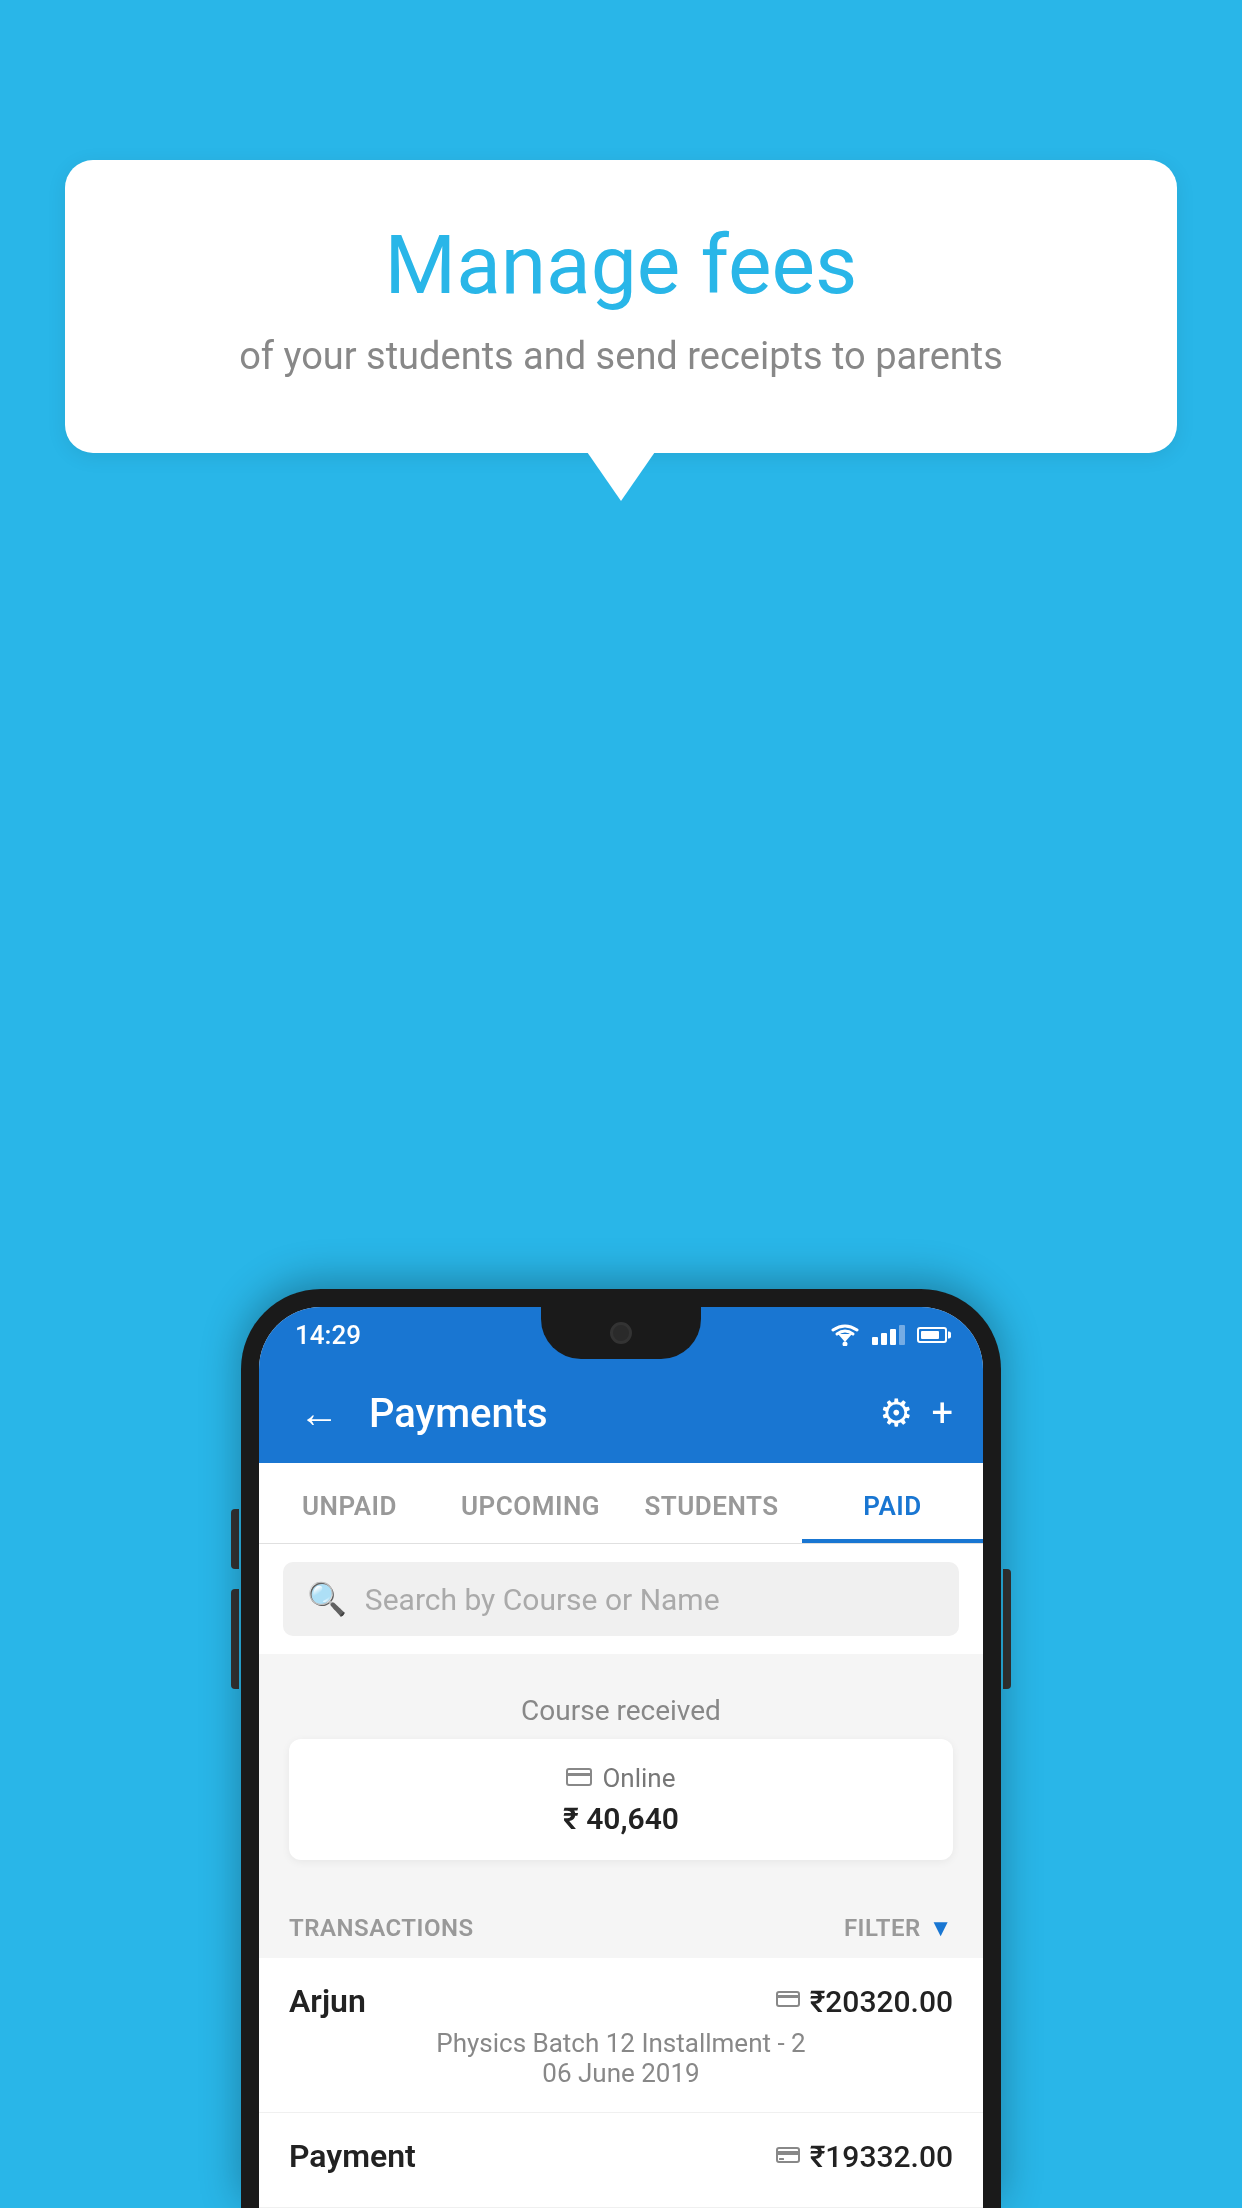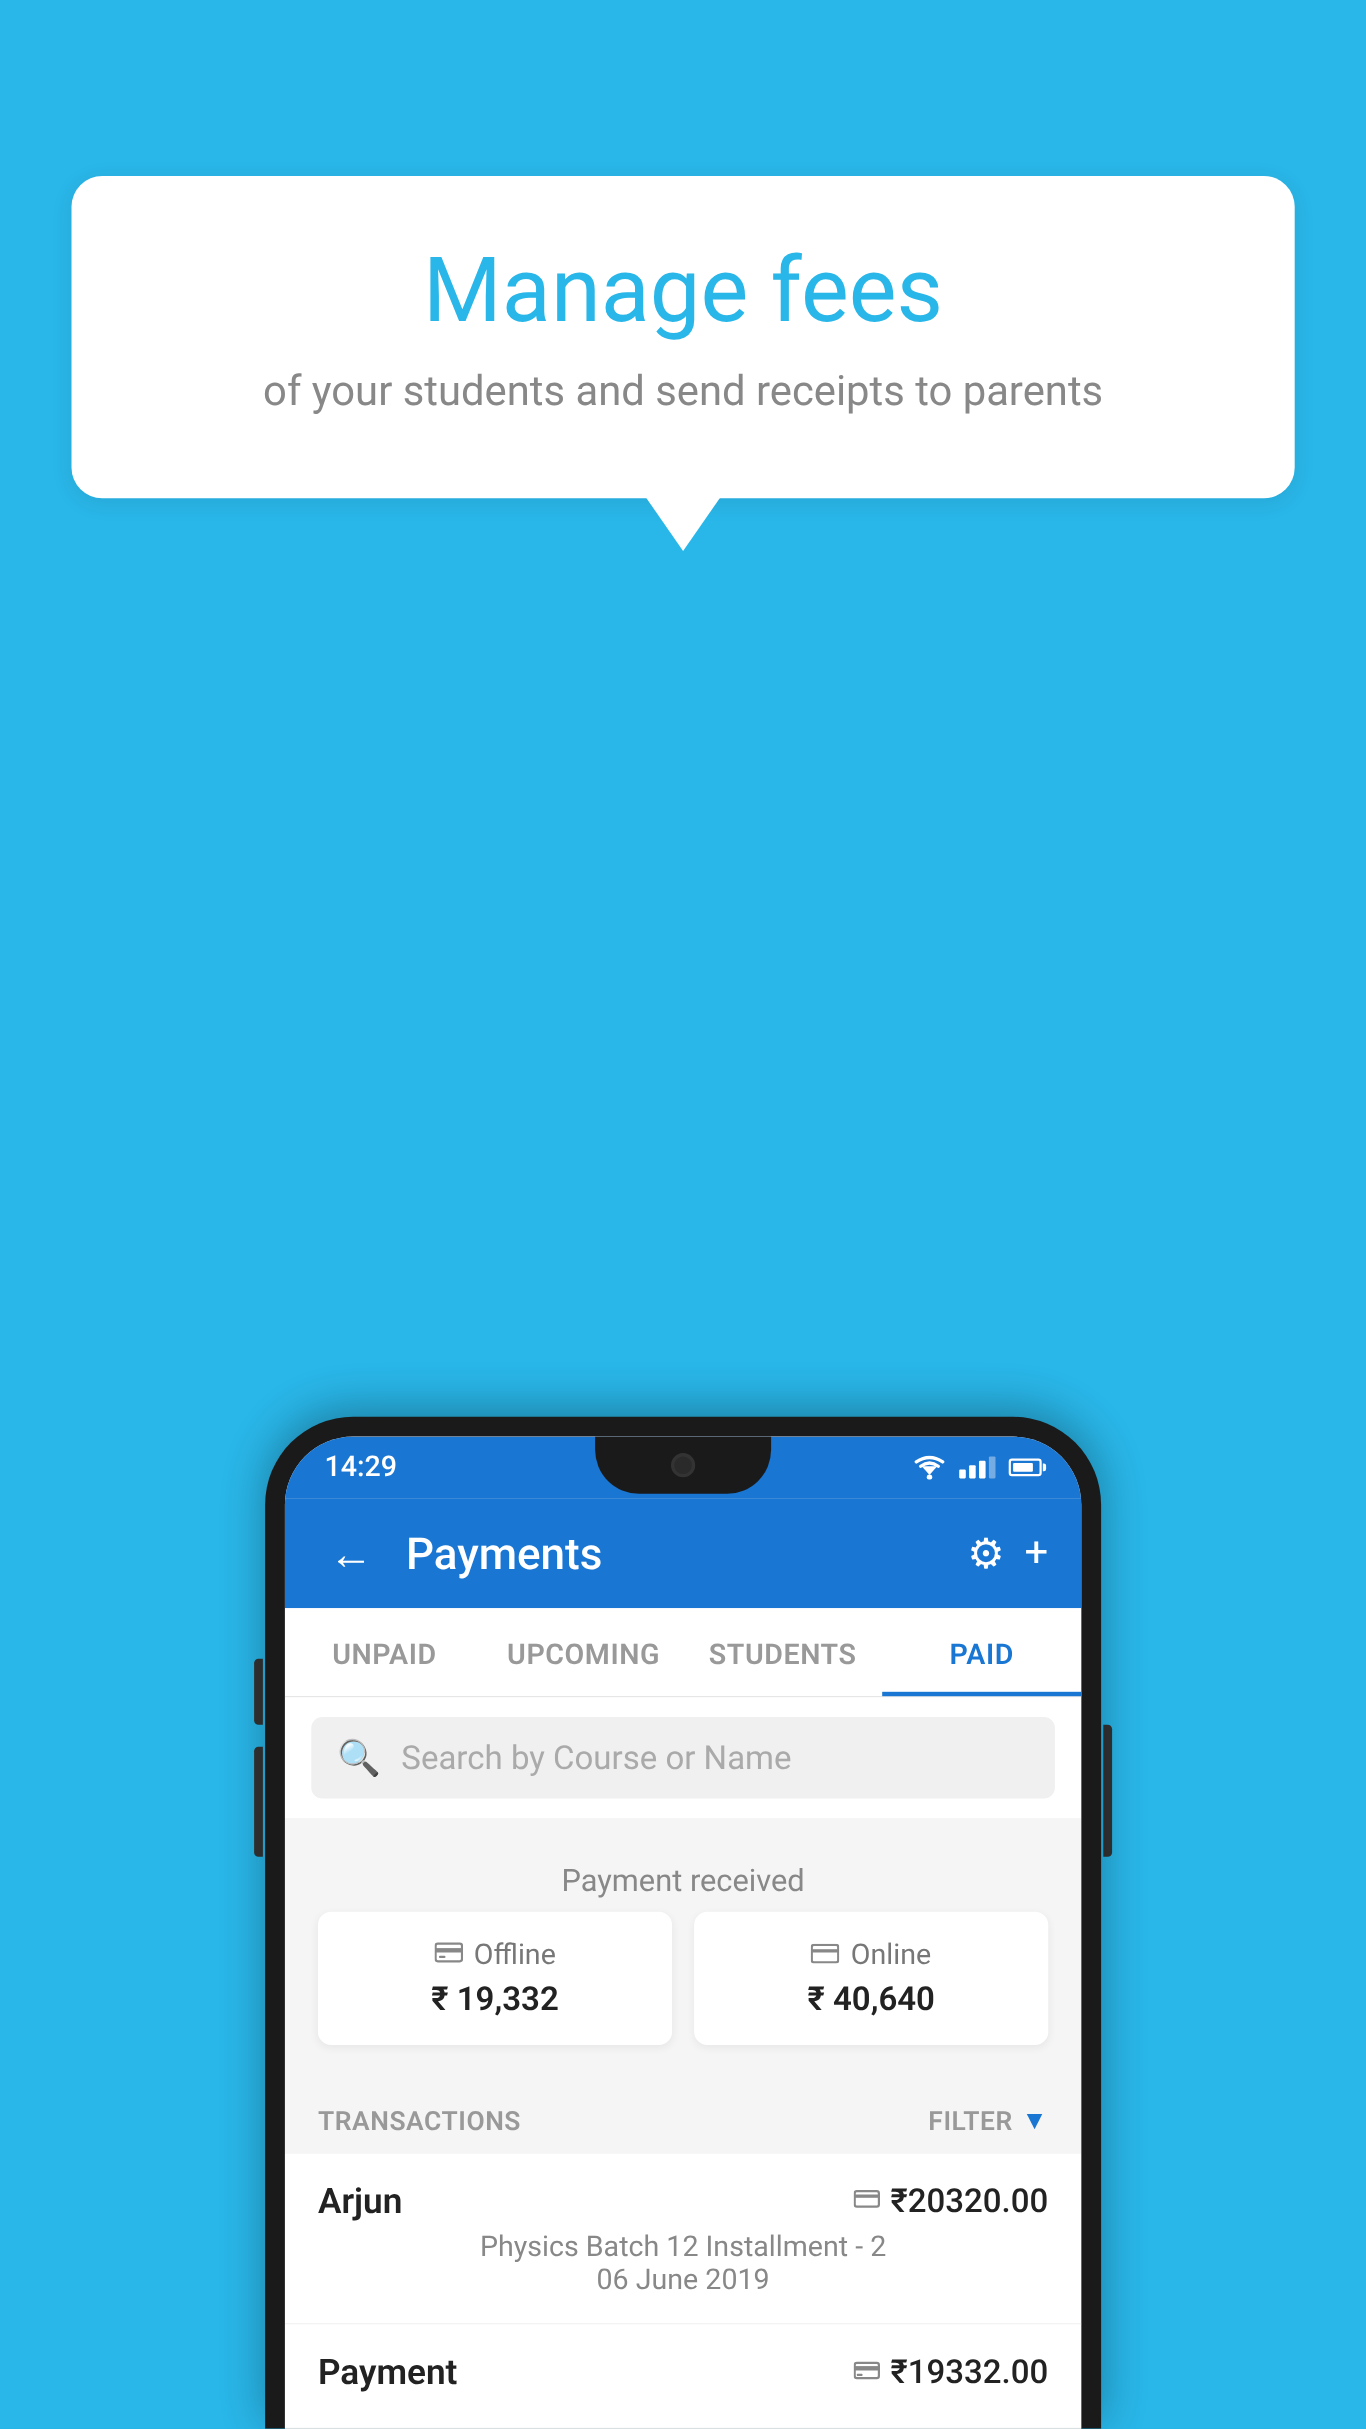--- a/index.html
+++ b/index.html
@@ -461,35 +461,22 @@
       </div>
 
       <div class="search-container">
         <div class="search-box">
           <span class="search-icon-wrap">🔍</span>
           <span class="search-placeholder">Search by Course or Name</span>
         </div>
       </div>
 
       <div class="payment-summary">
-        <div class="payment-label">Payment received</div>
+        <div class="payment-label">Course received</div>
         <div class="payment-cards">
-          <div class="payment-card">
-            <div class="payment-card-row">
-              <span class="payment-card-icon">
-                <svg width="26" height="22" viewBox="0 0 26 22" fill="none">
-                  <rect x="1" y="4" width="24" height="16" rx="2" stroke="#888" stroke-width="2"></rect>
-                  <rect x="1" y="8" width="24" height="4" fill="#888"></rect>
-                  <rect x="4" y="15" width="6" height="2" rx="1" fill="#888"></rect>
-                </svg>
-              </span>
-              <span class="payment-card-type">Offline</span>
-            </div>
-            <div class="payment-card-amount">₹ 19,332</div>
-          </div>
           <div class="payment-card">
             <div class="payment-card-row">
               <span class="payment-card-icon">
                 <svg width="26" height="18" viewBox="0 0 26 18" fill="none">
                   <rect x="1" y="1" width="24" height="16" rx="2" stroke="#888" stroke-width="2"></rect>
                   <rect x="1" y="5" width="24" height="3" fill="#888"></rect>
                 </svg>
               </span>
               <span class="payment-card-type">Online</span>
             </div>

